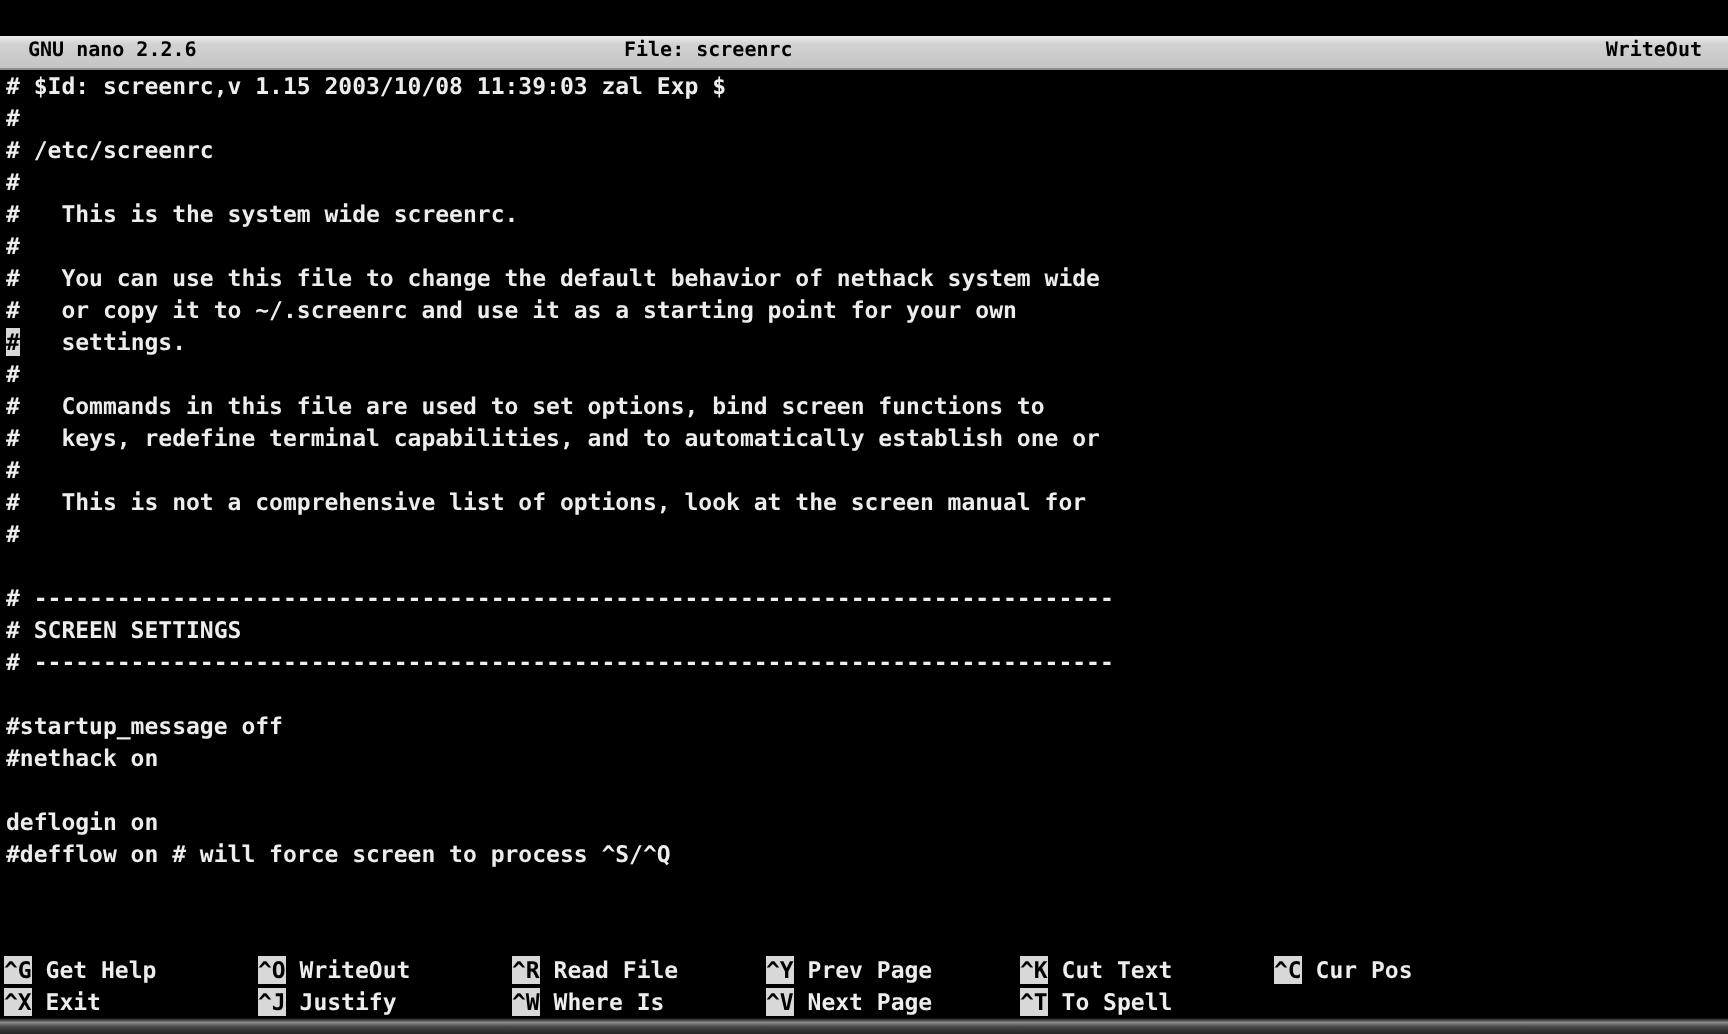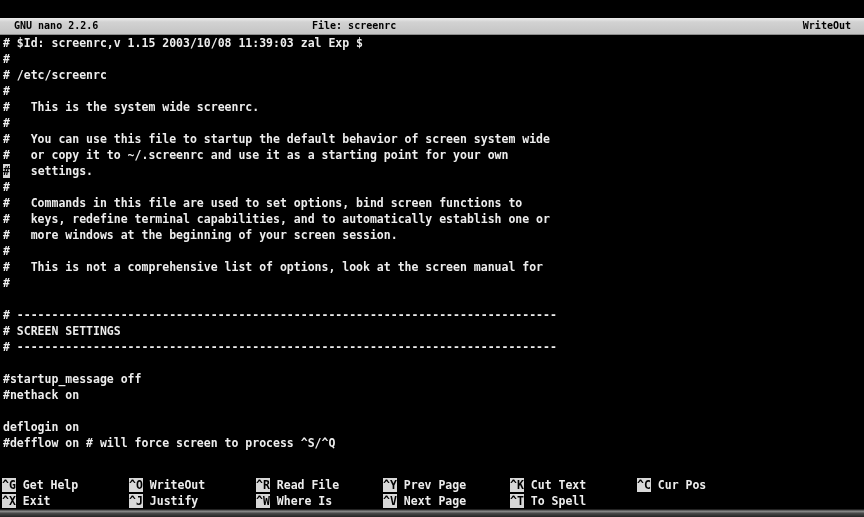--- a/index.html
+++ b/index.html
@@ -58,27 +58,26 @@
     <span class="tb-right">WriteOut</span>
   </header>
 
   <div class="editor" id="editor">
       <div class="line"># $Id: screenrc,v 1.15 2003/10/08 11:39:03 zal Exp $</div>
       <div class="line">#</div>
       <div class="line"># /etc/screenrc</div>
       <div class="line">#</div>
       <div class="line">#   This is the system wide screenrc.</div>
       <div class="line">#</div>
-      <div class="line">#   You can use this file to startup the default behavior of screen system wide</div>
+      <div class="line">#   You can use this file to change the default behavior of nethack system wide</div>
       <div class="line">#   or copy it to ~/.screenrc and use it as a starting point for your own</div>
       <div class="line"><span class="cursor">#</span>   settings.</div>
       <div class="line">#</div>
       <div class="line">#   Commands in this file are used to set options, bind screen functions to</div>
       <div class="line">#   keys, redefine terminal capabilities, and to automatically establish one or</div>
-      <div class="line">#   more windows at the beginning of your screen session.</div>
       <div class="line">#</div>
       <div class="line">#   This is not a comprehensive list of options, look at the screen manual for</div>
       <div class="line">#</div>
       <div class="line"></div>
       <div class="line"># ------------------------------------------------------------------------------</div>
       <div class="line"># SCREEN SETTINGS</div>
       <div class="line"># ------------------------------------------------------------------------------</div>
       <div class="line"></div>
       <div class="line">#startup_message off</div>
       <div class="line">#nethack on</div>

